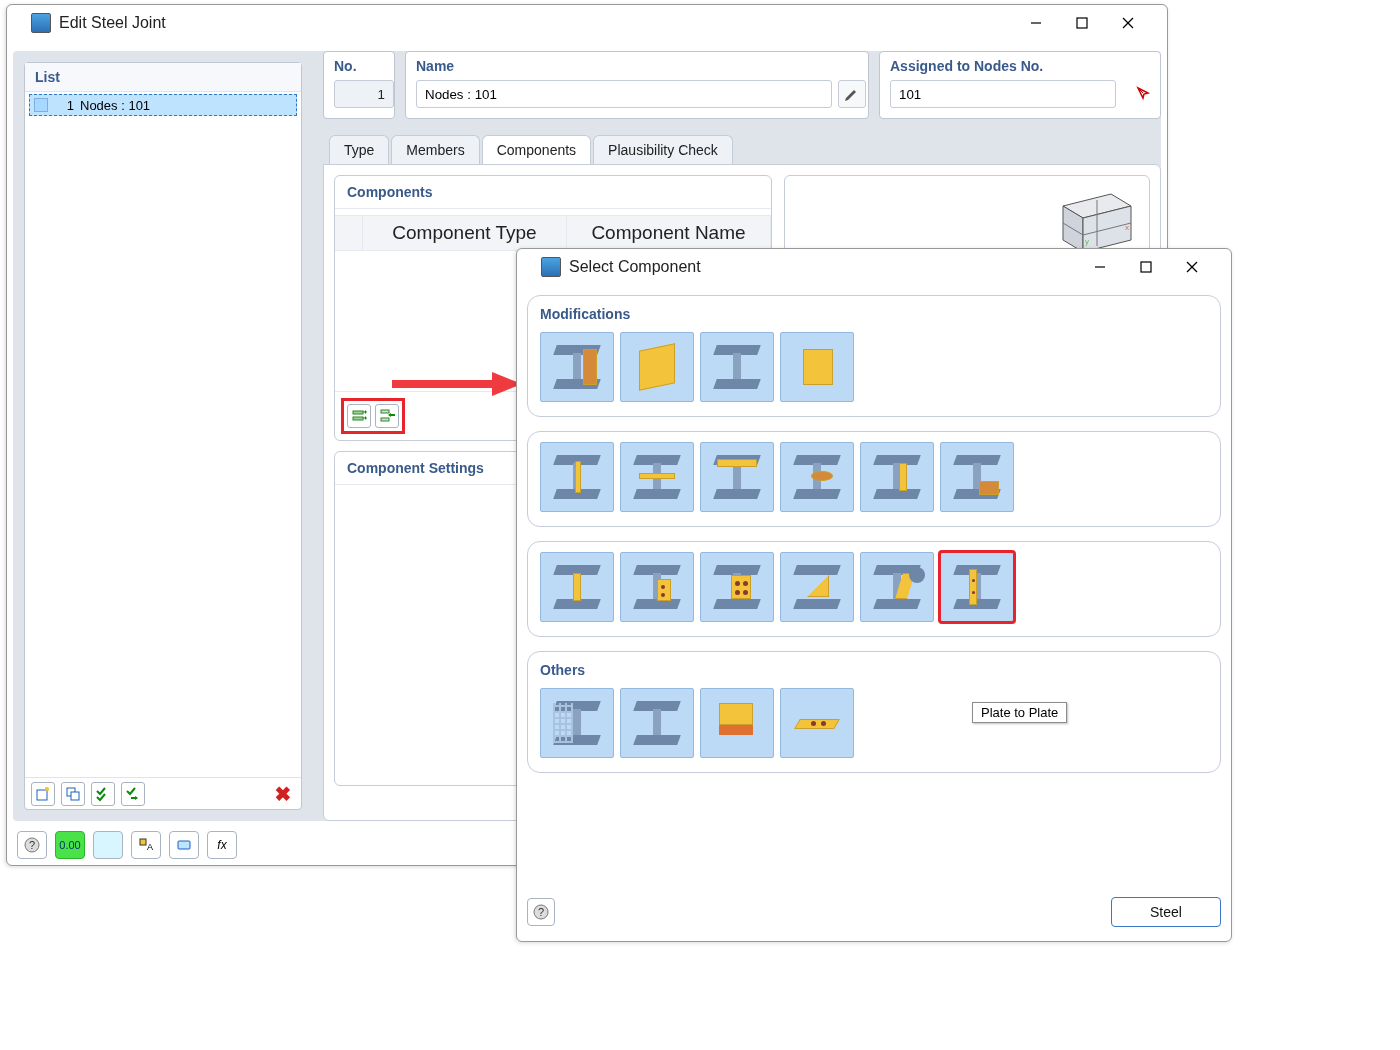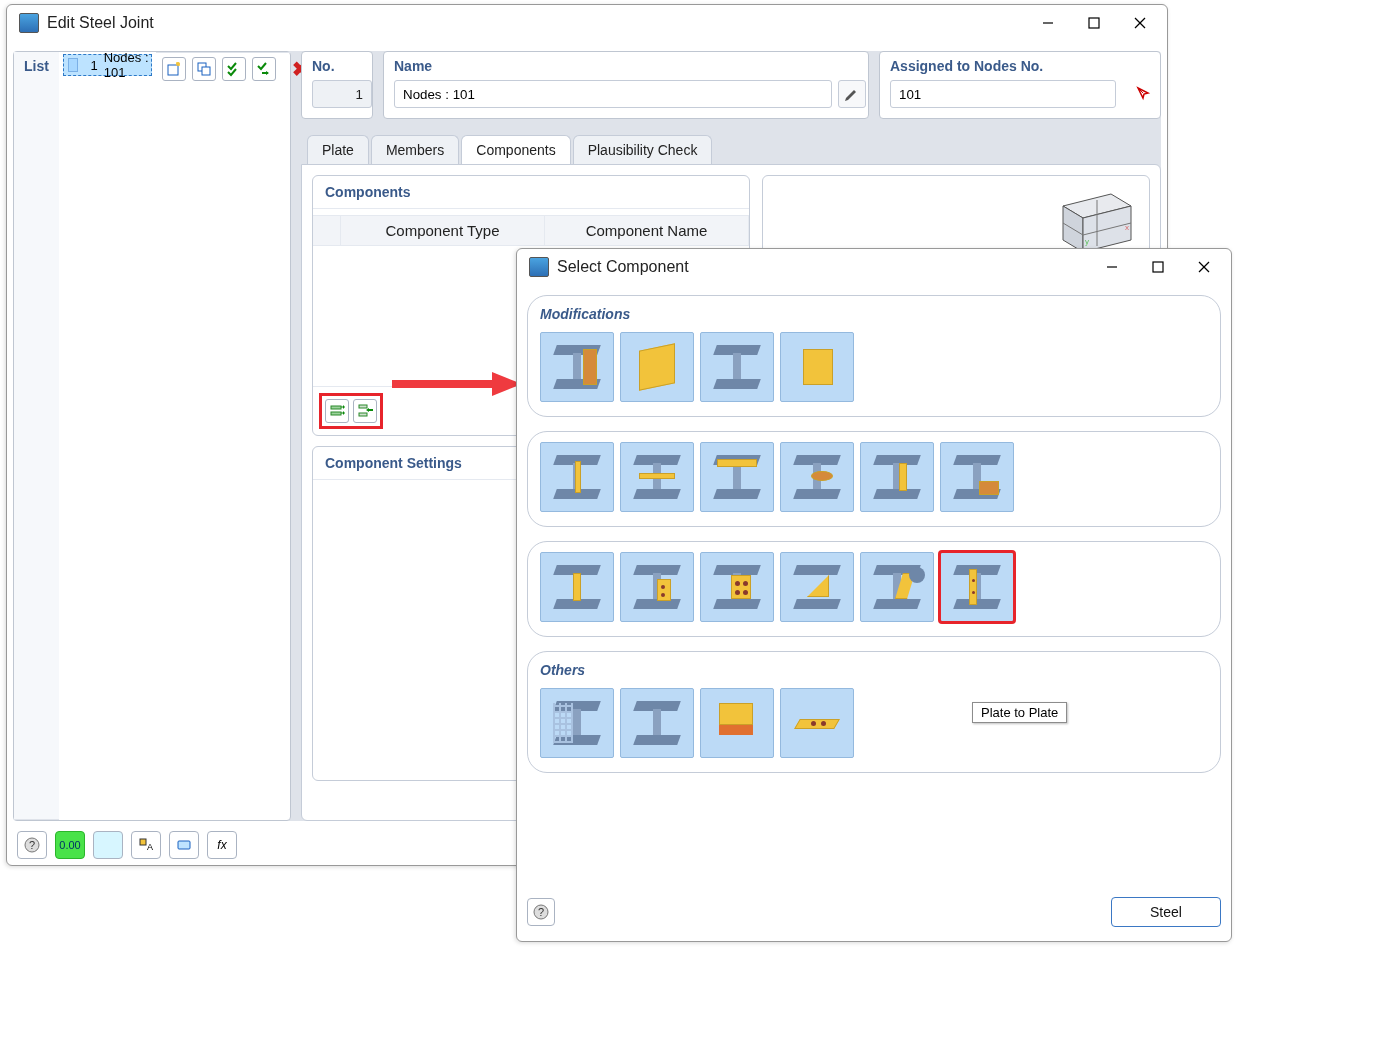--- a/index.html
+++ b/index.html
@@ -4,21 +4,21 @@
 <style>
   * { box-sizing: border-box; font-family: "Segoe UI", Arial, sans-serif; }
   body { margin: 0; width: 1400px; height: 1050px; background: #fff; position: relative; font-size: 14px; }
 
   
   .window {
     position: absolute; border: 1px solid #999; background: #fff;
     border-radius: 6px; box-shadow: -1px 1px 4px rgba(0,0,0,0.15);
   }
   .titlebar {
-    height: 36px; display: flex; align-items: center; padding: 0 4px;
+    height: 36px; display: flex; align-items: center; padding: 0 16px;
   }
   .titlebar .app-icon {
     width: 20px; height: 20px; margin: 0 8px; background: linear-gradient(#4aa3e0,#2d6fb5);
     border: 1px solid #555; border-radius: 2px; position: relative;
   }
   .titlebar .title { flex: 0 0 auto; font-size: 16px; color: #222; }
   .titlebar .spacer { flex: 1; }
   .winbtn {
     width: 46px; height: 32px; display: flex; align-items: center; justify-content: center;
     font-size: 14px; color: #000; border-radius: 4px;
@@ -26,21 +26,21 @@
   .winbtn.min svg, .winbtn.max svg, .winbtn.close svg { stroke: #000; stroke-width: 1.2; }
   
   .main-window { left: 6px; top: 4px; width: 1162px; height: 862px; }
   .main-client {
     position: absolute; left: 6px; top: 46px; right: 6px; bottom: 44px;
     background: #dfe3ea; border-radius: 4px; display: flex; gap: 10px; padding: 0;
   }
   
   .list-panel {
     width: 278px; background: #fff; border: 1px solid #bfc6d1; border-radius: 4px;
-    display: flex; margin: 0;
+    display: flex; flex-direction: column; margin: 11px;
   }
   .panel-head {
     padding: 6px 10px; font-weight: 600; color: #3a5a8a; background: #f6f8fb;
     border-bottom: 1px solid #dfe3ea;
   }
   .list-body { flex: 1; background: #fff; position: relative; }
   .list-row {
     display: flex; align-items: center; height: 22px; font-size: 13px;
     background: #bde3ff; border: 1px dashed #2d79c7; margin: 2px 4px 0 4px;
   }
@@ -107,21 +107,21 @@
   .comp-card {
     border: 1px solid #c5ccd8; border-radius: 6px; background: #fff;
   }
   .comp-card .card-title {
     padding: 8px 12px; font-weight: 600; color: #3a5a8a; border-bottom: 1px solid #e5e9f0;
   }
   .comp-table-head {
     display: flex; background: #f2f4f8; border-top: 1px solid #e5e9f0; border-bottom: 1px solid #e5e9f0;
     margin-top: 6px;
   }
-  .comp-table-head > div { flex: 1; text-align: center; padding: 6px; font-size: 15px; color: #222; border-right:1px solid #e5e9f0;}
+  .comp-table-head > div { flex: 1; text-align: center; padding: 6px; font-size: 19px; color: #222; border-right:1px solid #e5e9f0;}
   .comp-table-head > div:first-child { flex:0 0 28px; border-right:1px solid #e5e9f0; }
   .comp-body { height: 140px; }
   .comp-actions {
     padding: 8px; border-top: 1px solid #e5e9f0; display: flex; gap: 4px;
   }
   .hl-red { outline: 3px solid #e7242b; outline-offset: -1px; padding:4px; display:flex; gap:4px;}
   .settings-card .card-body { height: 300px; }
   .preview-col {
     flex: 1; border: 1px solid #c5ccd8; border-radius: 6px; background: #fff;
     display: flex; align-items: flex-start; justify-content: flex-end; padding: 10px;
@@ -139,23 +139,22 @@
   .btb.units { background:#49e249; color:#036; border-color:#2bb52b; font-size:11px;}
   .btb.box { background:#d7f6ff; }
   
   
   .arrow-annot { position:absolute; left:392px; top:372px; width:130px; height:24px; pointer-events:none;}
 
   
   .dlg-window { left: 516px; top: 248px; width: 716px; height: 694px; background:#fff;}
   .dlg-client { position:absolute; left:10px; top:46px; right:10px; bottom:54px; overflow:hidden;}
   .cat-card {
-    border: 1px solid #c5ccd8; border-radius: 20px; margin-bottom: 14px; background:#fff;
+    border: 1px solid #c5ccd8; border-radius: 13px; margin-bottom: 14px; background:#fff;
     padding: 10px 12px 14px 12px;
-    font-style: italic;
   }
   .cat-title { color:#3a5a8a; font-weight:600; margin-bottom:10px; }
   .thumb-row { display:flex; gap:6px; flex-wrap:wrap; }
   .thumb {
     width: 74px; height: 70px; background:#bcdaf6; border:1px solid #94b9de; border-radius:2px;
     display:flex; align-items:center; justify-content:center; position:relative;
   }
   .thumb.selected { outline:3px solid #e7242b; outline-offset:-1px; }
   .tooltip {
     position:absolute; left:972px; top:702px; background:#fff; border:1px solid #8c8c8c;
@@ -283,21 +282,21 @@
                   <path d="M3 3l10 5-4 1-1 4z" stroke="#c00" stroke-width="1.5"></path>
                   <line x1="3" y1="3" x2="8" y2="8" stroke="#c00"></line>
                 </svg>
               </div>
           </div>
         </div>
       </div>
 
       <div class="tabs-wrap" style="display:flex;flex-direction:column;flex:1;">
         <div class="tabs">
-          <div class="tab">Plate</div>
+          <div class="tab">Type</div>
           <div class="tab">Members</div>
           <div class="tab active">Components</div>
           <div class="tab">Plausibility Check</div>
         </div>
         <div class="tab-panel">
           <div class="components-col">
             <div class="comp-card">
               <div class="card-title">Components</div>
               <div class="comp-table-head">
                 <div></div>

